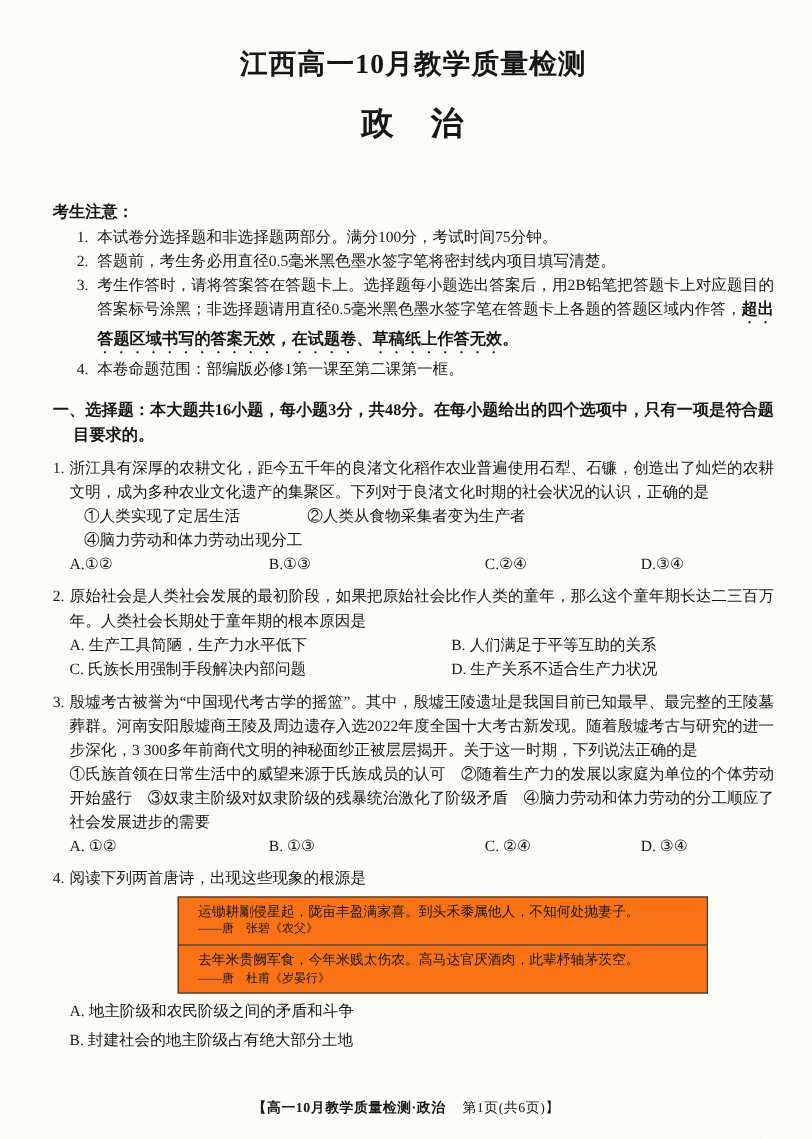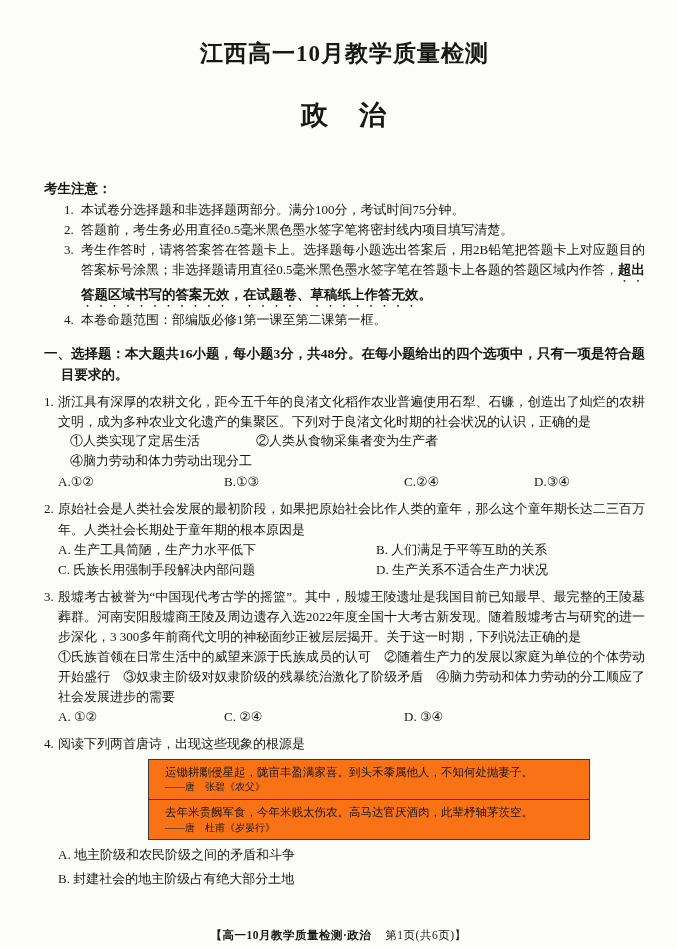--- a/index.html
+++ b/index.html
@@ -20,21 +20,21 @@
     text-align: center;
     font-weight: 700;
     font-size: 23px;
     margin-top: 8px;
     letter-spacing: 1px;
   }
   .subject {
     text-align: center;
     font-weight: 700;
     font-size: 27px;
-    margin-top: 28px;
+    margin-top: 16px;
     letter-spacing: 2px;
   }
   .notice { margin-top: 46px; font-size: 13px; line-height: 1.54; }
   .notice-heading { font-weight: 700; font-size: 13.5px; }
   .notice-item { display: flex; padding-left: 20px; text-align: justify; }
   .notice-item .num { flex: 0 0 17px; }
   .notice-item .txt { flex: 1; }
   .em-dots {
     font-weight: 700;
     font-size: 13.5px;
@@ -49,21 +49,21 @@
     line-height: 1.54;
     margin-top: 14px;
     padding-left: 17px;
     text-indent: -17px;
     text-align: justify;
   }
   .question { display: flex; margin-top: 7px; font-size: 13px; line-height: 1.54; }
   .q-num { flex: 0 0 14px; }
   .q-body { flex: 1; }
   .q-stem { text-align: justify; }
-  .sub-row { display: flex; padding-left: 12px; font-family: Liberation Mono, monospace; }
+  .sub-row { display: flex; padding-left: 12px; }
   .sub-col1 { width: 186px; }
   .sub-col2 { flex: 1; }
   .opt-row { display: flex; }
   .opt-col1 { width: 318px; }
   .opt-col2 { flex: 1; }
   .sub-text { text-align: justify; }
   .ans-row { display: flex; }
   .ans-row .ans:nth-child(1) { width: 166px; }
   .ans-row .ans:nth-child(2) { width: 180px; }
   .ans-row .ans:nth-child(3) { width: 130px; }
@@ -74,21 +74,21 @@
     margin: 5px 0 5px 90px;
     background: #f97316;
   }
   .poem-cell { padding: 4px 10px 4px 16px; }
   .poem-cell + .poem-cell { border-top: 1px solid #3a3a3a; }
   .poem-text { font-size: 11.5px; line-height: 1.45; }
   .poem-attr { font-size: 10px; line-height: 1.45; padding-right: 14px; }
   .q4-option { margin-top: 4px; }
   .footer {
     position: absolute;
-    bottom: 6px; left: 0;
+    bottom: 18px; left: 0;
     width: 100%;
     text-align: center;
     font-size: 11.5px;
     letter-spacing: 0.5px;
   }
   .footer .ft-title { font-weight: 700; }
   .footer .ft-page { margin-left: 14px; }
 </style>
 </head>
 <body>
@@ -159,20 +159,21 @@
     </div>
   </div>
 
   <div class="question">
     <span class="q-num">3.</span>
     <div class="q-body">
       <div class="q-stem">殷墟考古被誉为“中国现代考古学的摇篮”。其中，殷墟王陵遗址是我国目前已知最早、最完整的王陵墓葬群。河南安阳殷墟商王陵及周边遗存入选2022年度全国十大考古新发现。随着殷墟考古与研究的进一步深化，3 300多年前商代文明的神秘面纱正被层层揭开。关于这一时期，下列说法正确的是</div>
       <div class="sub-text">①氏族首领在日常生活中的威望来源于氏族成员的认可　②随着生产力的发展以家庭为单位的个体劳动开始盛行　③奴隶主阶级对奴隶阶级的残暴统治激化了阶级矛盾　④脑力劳动和体力劳动的分工顺应了社会发展进步的需要</div>
       <div class="ans-row">
         <span class="ans">A. ①②</span>
+        <span class="ans">B. ①③</span>
         <span class="ans">C. ②④</span>
         <span class="ans">D. ③④</span>
       </div>
     </div>
   </div>
 
   <div class="question">
     <span class="q-num">4.</span>
     <div class="q-body">
       <div class="q-stem">阅读下列两首唐诗，出现这些现象的根源是</div>

